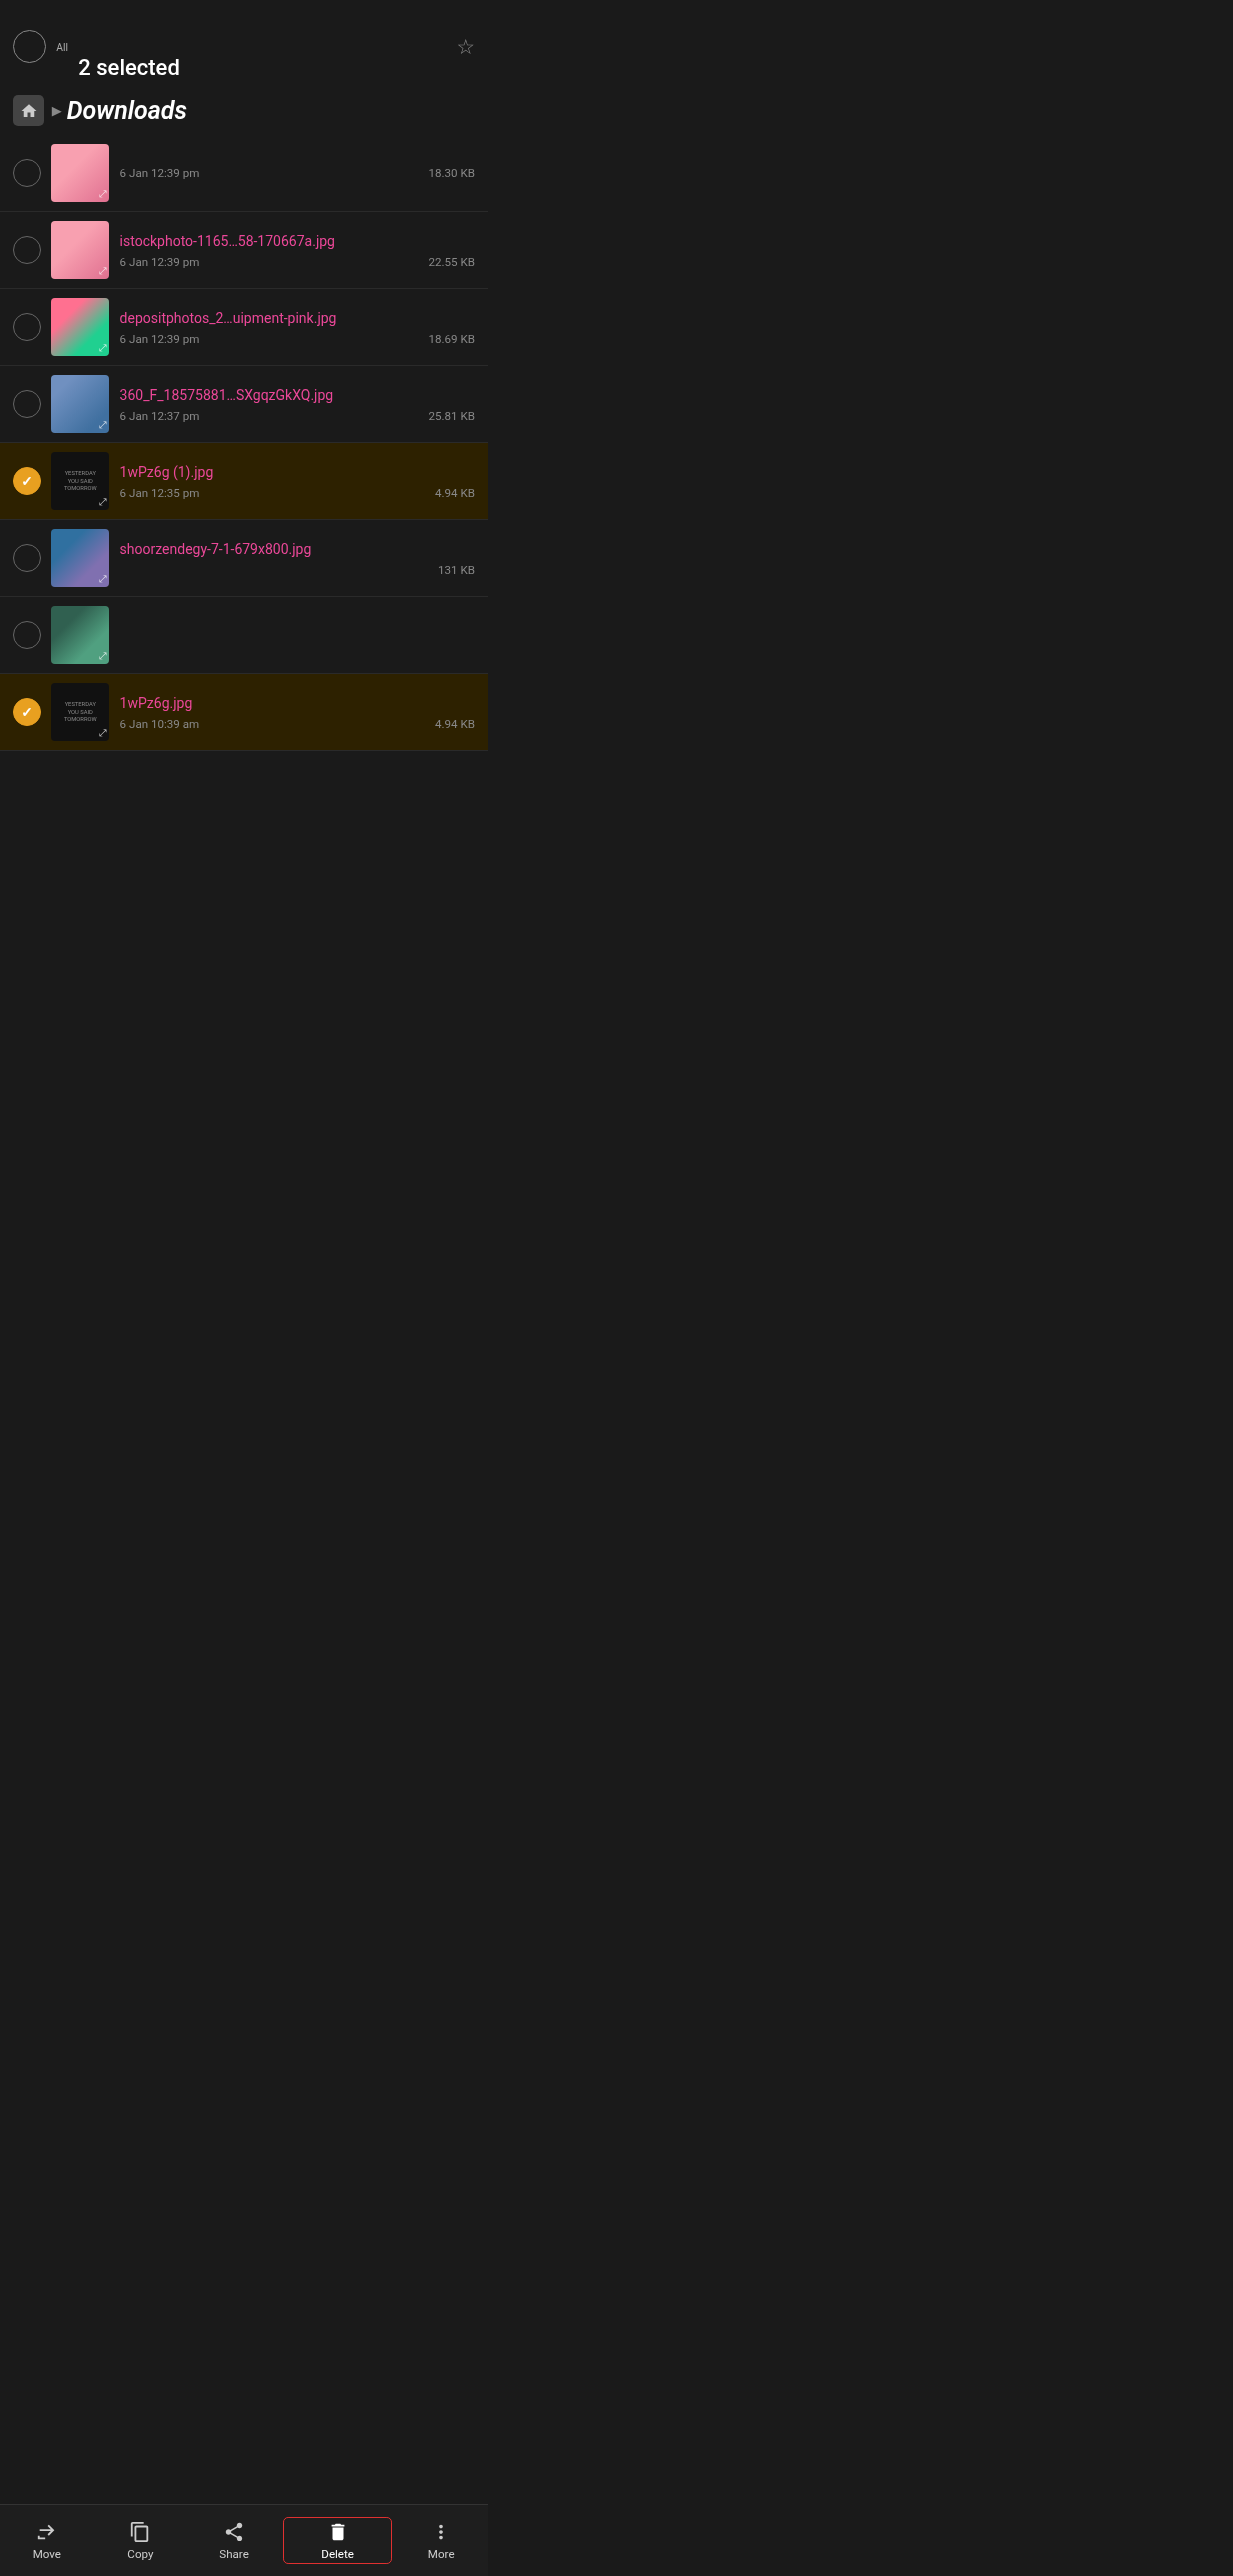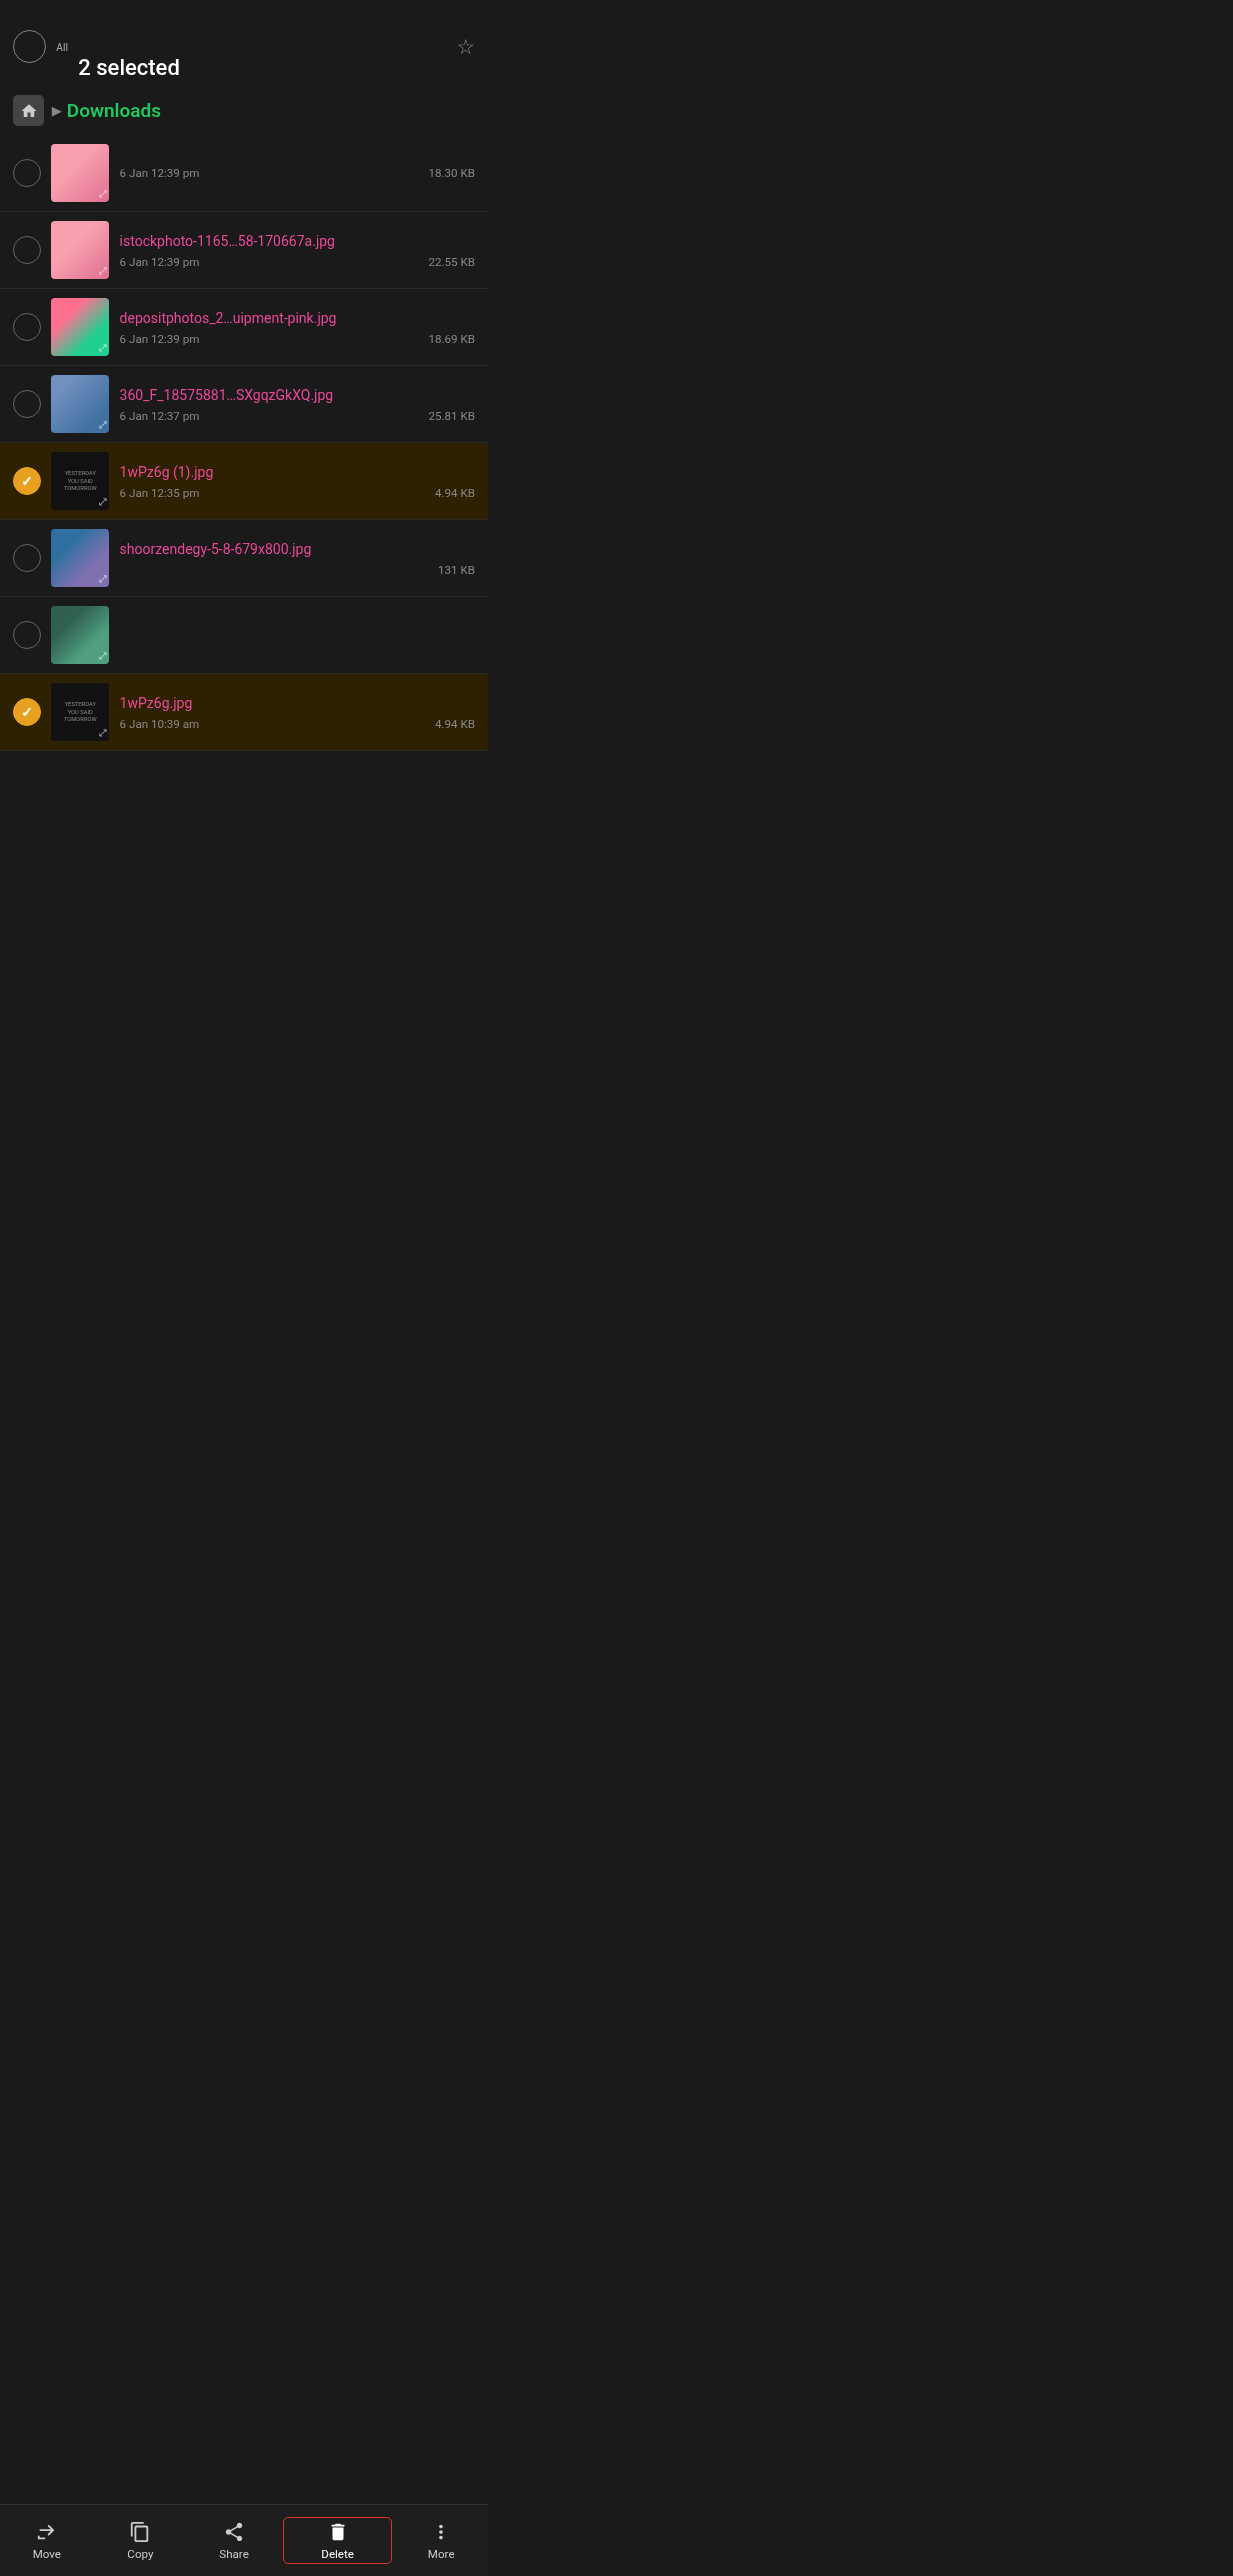--- a/index.html
+++ b/index.html
@@ -84,23 +84,24 @@
       fill: #ccc;
     }
 
     .breadcrumb-arrow {
       color: #888;
       font-size: 13px;
       margin-right: 5.1px;
     }
 
     .breadcrumb-label {
-      font-size: 19px;
+      font-size: 25px;
       font-weight: 600;
-      color: #22c55e;
+      color: #ffffff;
+      font-style: italic;
     }
 
     
     .file-list {
       flex: 1;
     }
 
     .file-item {
       display: flex;
       align-items: center;
@@ -343,21 +344,21 @@
       </div>
     </div>
   </div>
 
   <div class="file-item">
     <div class="file-checkbox"></div>
     <div class="file-thumbnail" style="background:linear-gradient(135deg,#3070a0 30%,#8070b0 70%);">
       <span class="thumb-arrow-out">⤢</span>
     </div>
     <div class="file-info">
-      <div class="file-name">shoorzendegy-5-8-679x800.jpg</div>
+      <div class="file-name">shoorzendegy-7-1-679x800.jpg</div>
       <div class="file-meta">
         <span class="file-date"></span>
         <span class="file-size">131 KB</span>
       </div>
     </div>
   </div>
 
   <div class="file-item">
     <div class="file-checkbox"></div>
     <div class="file-thumbnail" style="background:linear-gradient(135deg,#306050 30%,#50a080 70%);">

